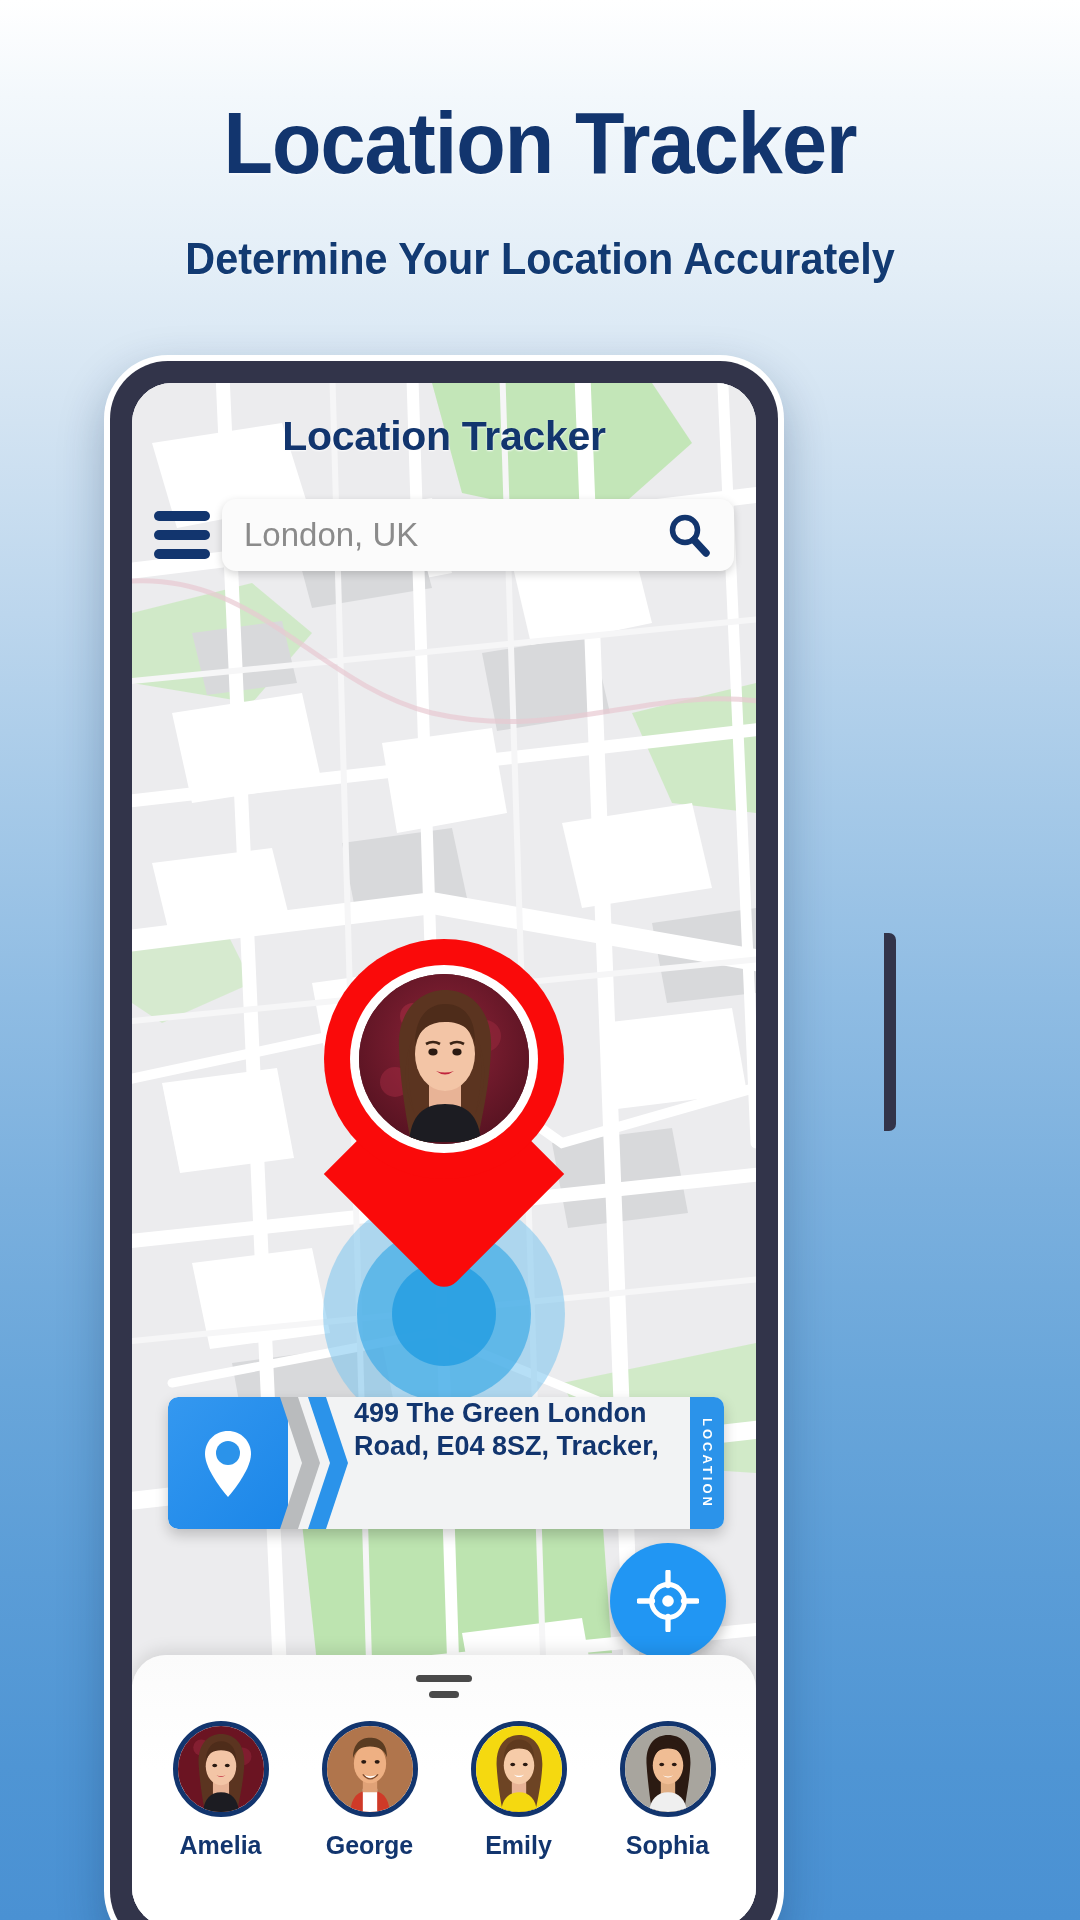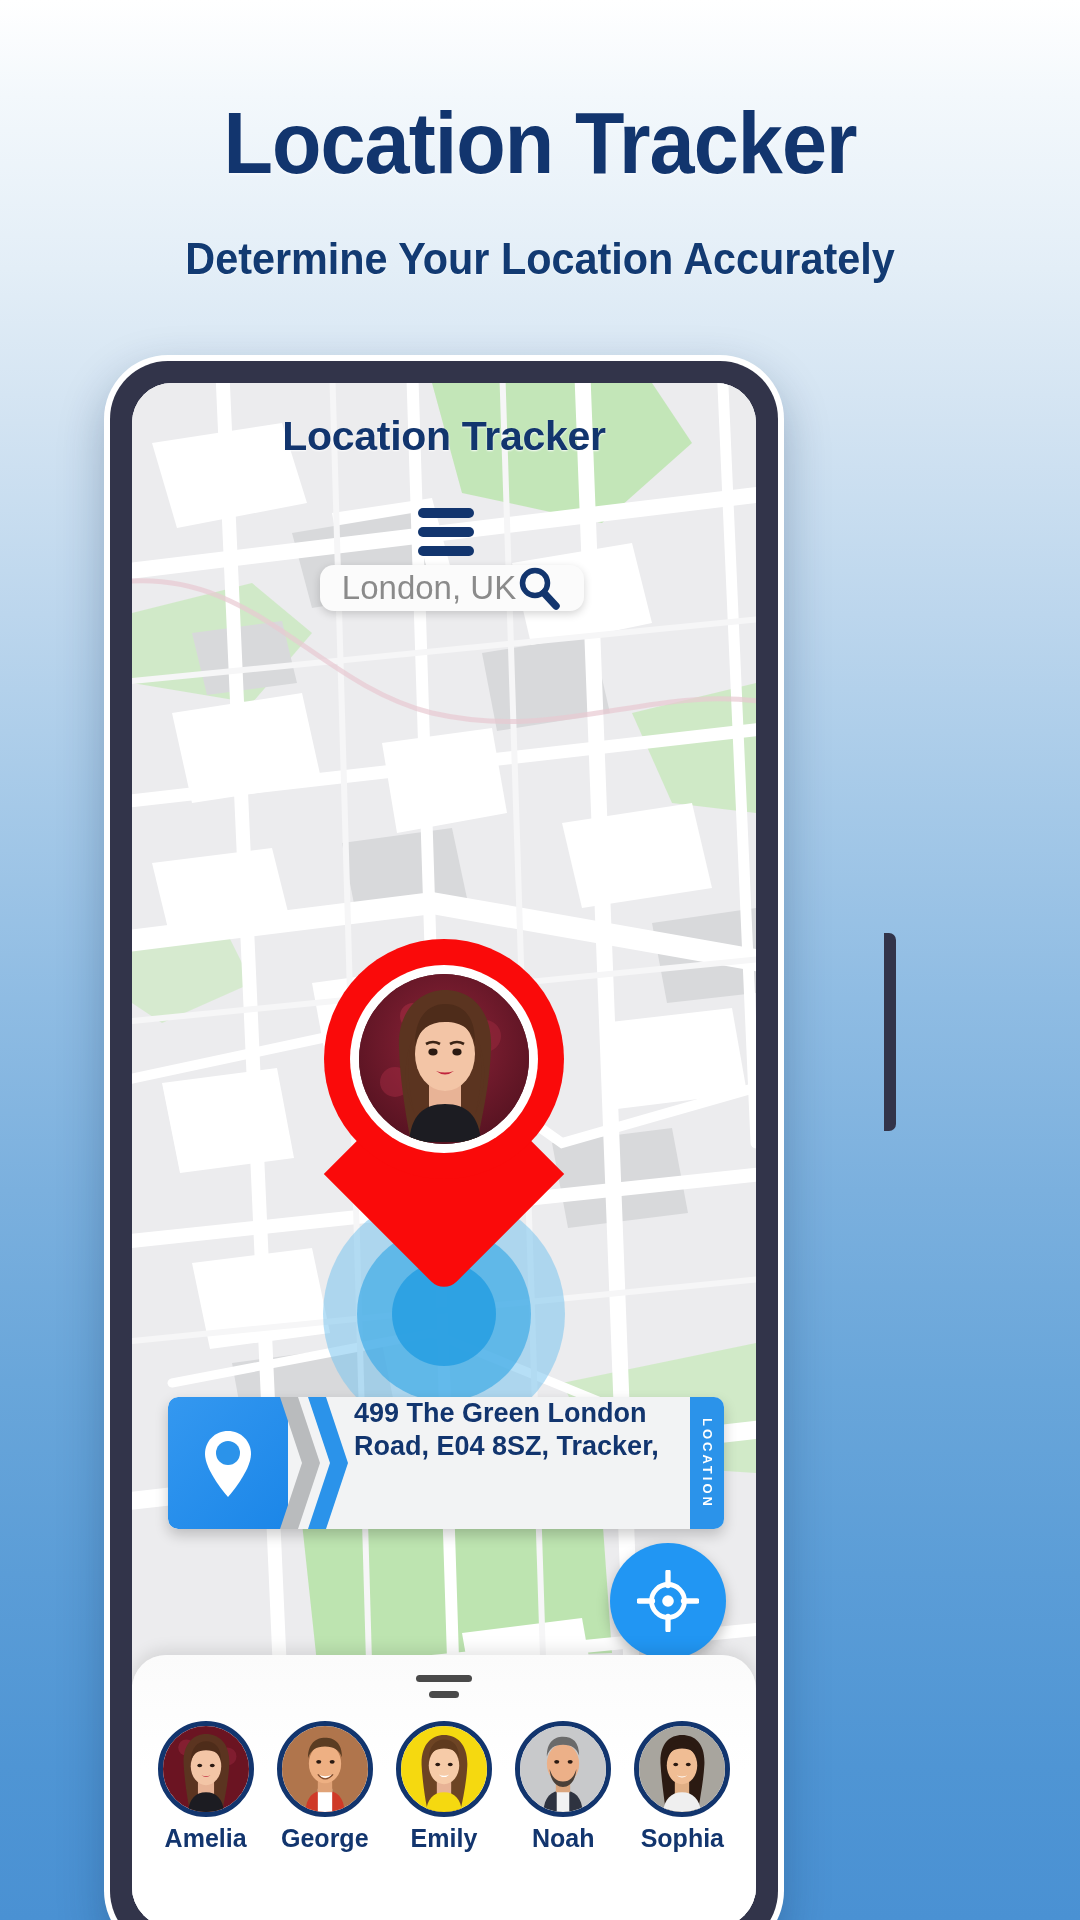--- a/index.html
+++ b/index.html
@@ -58,22 +58,22 @@
   
   .app-title {
     position:absolute; top:30px; left:0; width:100%;
     text-align:center; font-size:41px; font-weight:bold;
     color:#12356e; letter-spacing:-0.3px;
     text-shadow:0 1px 2px rgba(255,255,255,0.9);
   }
 
   
   .search-row {
-    position:absolute; top:105px; left:8px; width:100%;
-    display:flex; align-items:center; padding:11px 22px;flex-direction:column;
+    position:absolute; top:105px; left:0; width:100%;
+    display:flex; align-items:center; padding:11px 22px;
   }
   .hamburger { width:56px; margin-right:12px; cursor:pointer; }
   .hamburger span {
     display:block; height:10px; border-radius:6px;
     background:#12356e; margin:9px 0;
   }
   .search-box {
     flex:1; height:72px; background:#fbfbfb;
     border-radius:14px; display:flex; align-items:center;
     padding:0 22px;
@@ -172,21 +172,21 @@
     position:absolute; top:66px; left:0; width:100%;
     display:flex; justify-content:space-around; padding:0 14px;
   }
   .contact { width:104px; text-align:center; cursor:pointer; }
   .c-avatar {
     width:96px; height:96px; border-radius:50%;
     border:5px solid #12356e; margin:0 auto;
     overflow:hidden; position:relative;
   }
   .c-name {
-    margin-top:7px; font-size:25px; font-weight:bold; color:#12356e;
+    margin-top:14px; font-size:25px; font-weight:bold; color:#12356e;
   }
 </style>
 </head>
 <body>
 
 <div class="hero">
   <div class="hero-title">Location Tracker</div>
   <div class="hero-sub">Determine Your Location Accurately</div>
 </div>
 
@@ -412,36 +412,20 @@
               <ellipse cx="48" cy="44" rx="17" ry="21" fill="#f6cba8"></ellipse>
               <path d="M31,38 C31,22 39,15 48,15 C58,15 65,22 65,37 C63,29 58,25 48,25 C39,25 33,29 31,38 Z" fill="#5f3a1e"></path>
               <ellipse cx="41" cy="43" rx="2.7" ry="2" fill="#2a1a12"></ellipse>
               <ellipse cx="55" cy="43" rx="2.7" ry="2" fill="#2a1a12"></ellipse>
               <path d="M42,54 Q48,60 54,54 Q48,57 42,54 Z" fill="#ffffff"></path>
             </svg>
           </div>
           <div class="c-name">Emily</div>
         </div>
 
-        <div class="contact">
-          <div class="c-avatar">
-            <svg viewBox="0 0 96 96" style="width:100%;height:100%">
-              <rect width="96" height="96" fill="#c8c9cb"></rect>
-              <path d="M26,96 C27,80 34,72 48,72 C62,72 69,80 70,96 Z" fill="#2e3340"></path>
-              <path d="M41,70 L55,70 L55,96 L41,96 Z" fill="#f2f2f2"></path>
-              <path d="M40,56 L56,56 L56,74 L40,74 Z" fill="#dba57c"></path>
-              <ellipse cx="48" cy="42" rx="18" ry="22" fill="#ecb088"></ellipse>
-              <path d="M30,34 C30,18 38,12 48,12 C59,12 66,18 66,33 C63,25 58,21 48,21 C38,21 33,25 30,34 Z" fill="#6a6a6a"></path>
-              <path d="M33,48 C34,62 41,68 48,68 C55,68 62,62 63,48 C60,58 55,62 48,62 C41,62 36,58 33,48 Z" fill="#4a4038"></path>
-              <ellipse cx="41" cy="40" rx="2.8" ry="2.1" fill="#2a1a12"></ellipse>
-              <ellipse cx="56" cy="40" rx="2.8" ry="2.1" fill="#2a1a12"></ellipse>
-            </svg>
-          </div>
-          <div class="c-name">Noah</div>
-        </div>
 
         <div class="contact">
           <div class="c-avatar">
             <svg viewBox="0 0 96 96" style="width:100%;height:100%">
               <rect width="96" height="96" fill="#a8a59e"></rect>
               <path d="M24,42 C23,20 34,10 48,10 C63,10 74,20 73,43 C72,62 68,80 66,96 L30,96 C28,80 25,60 24,42 Z" fill="#2b1a12"></path>
               <path d="M40,58 L56,58 L56,78 L40,78 Z" fill="#e0ae84"></path>
               <path d="M27,96 C28,82 36,74 48,74 C60,74 68,82 69,96 Z" fill="#efefef"></path>
               <ellipse cx="48" cy="44" rx="17" ry="21" fill="#f0bd94"></ellipse>
               <path d="M31,38 C31,22 39,15 48,15 C58,15 65,22 65,37 C63,29 58,25 48,25 C39,25 33,29 31,38 Z" fill="#2b1a12"></path>

